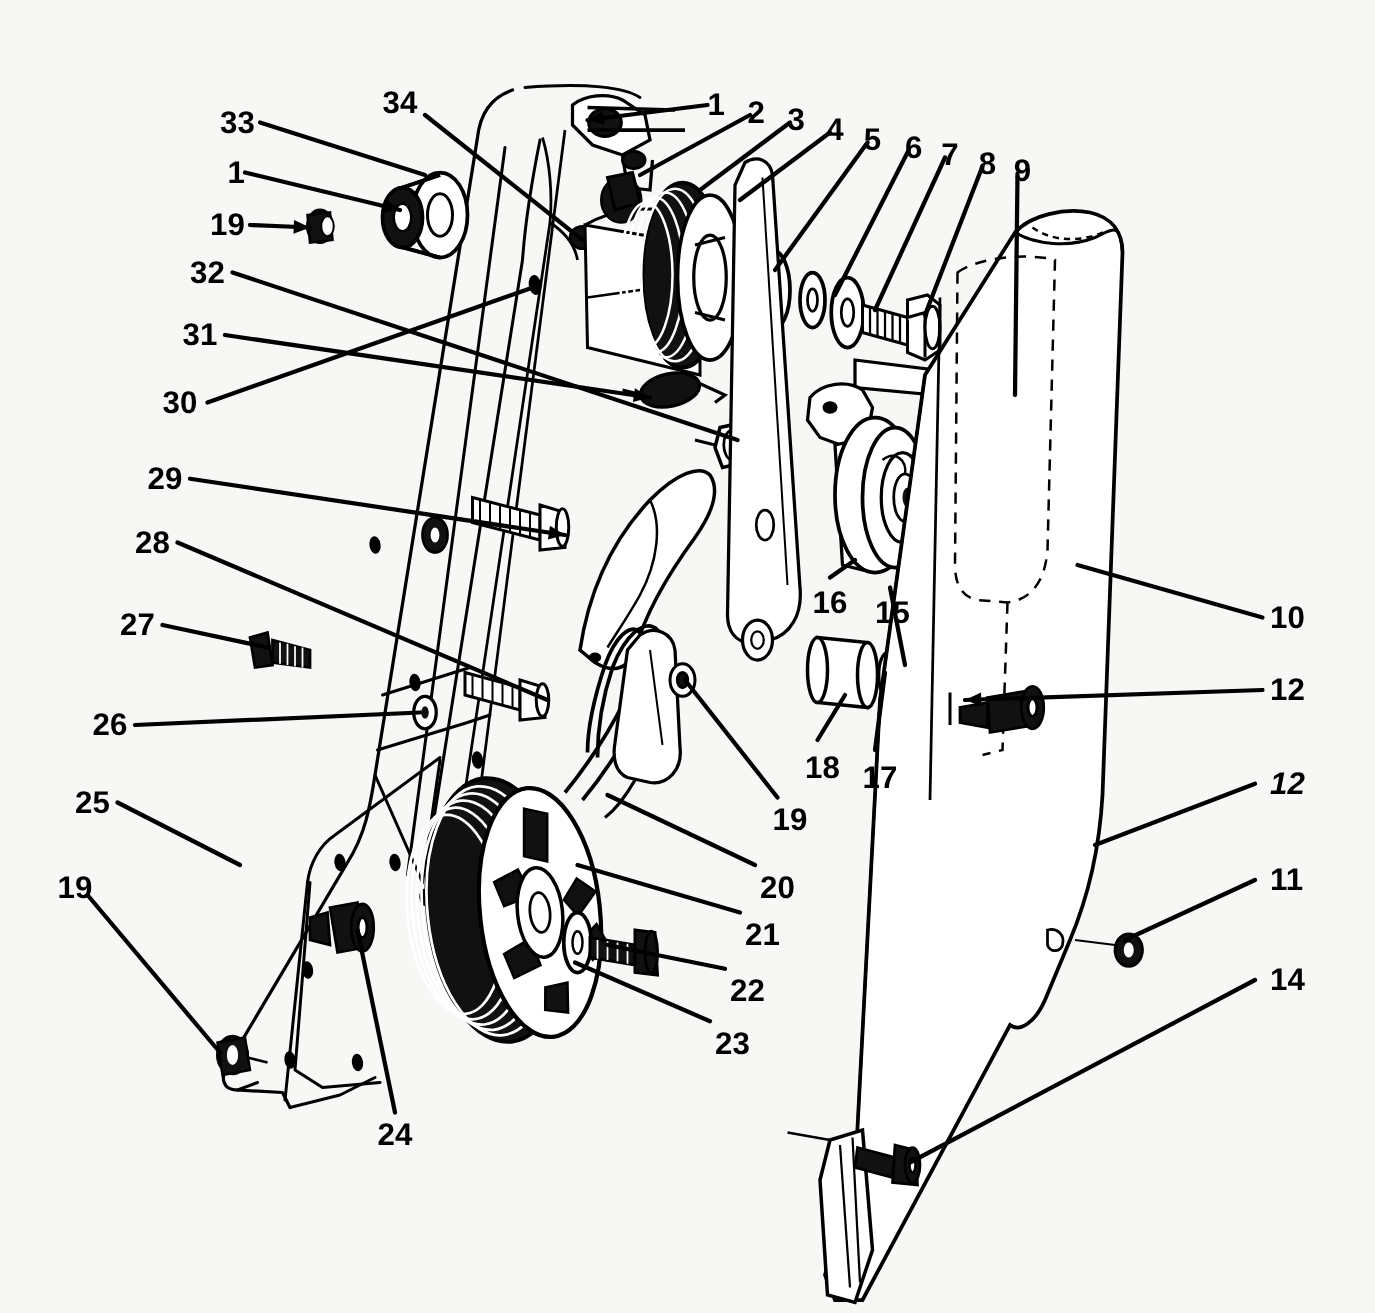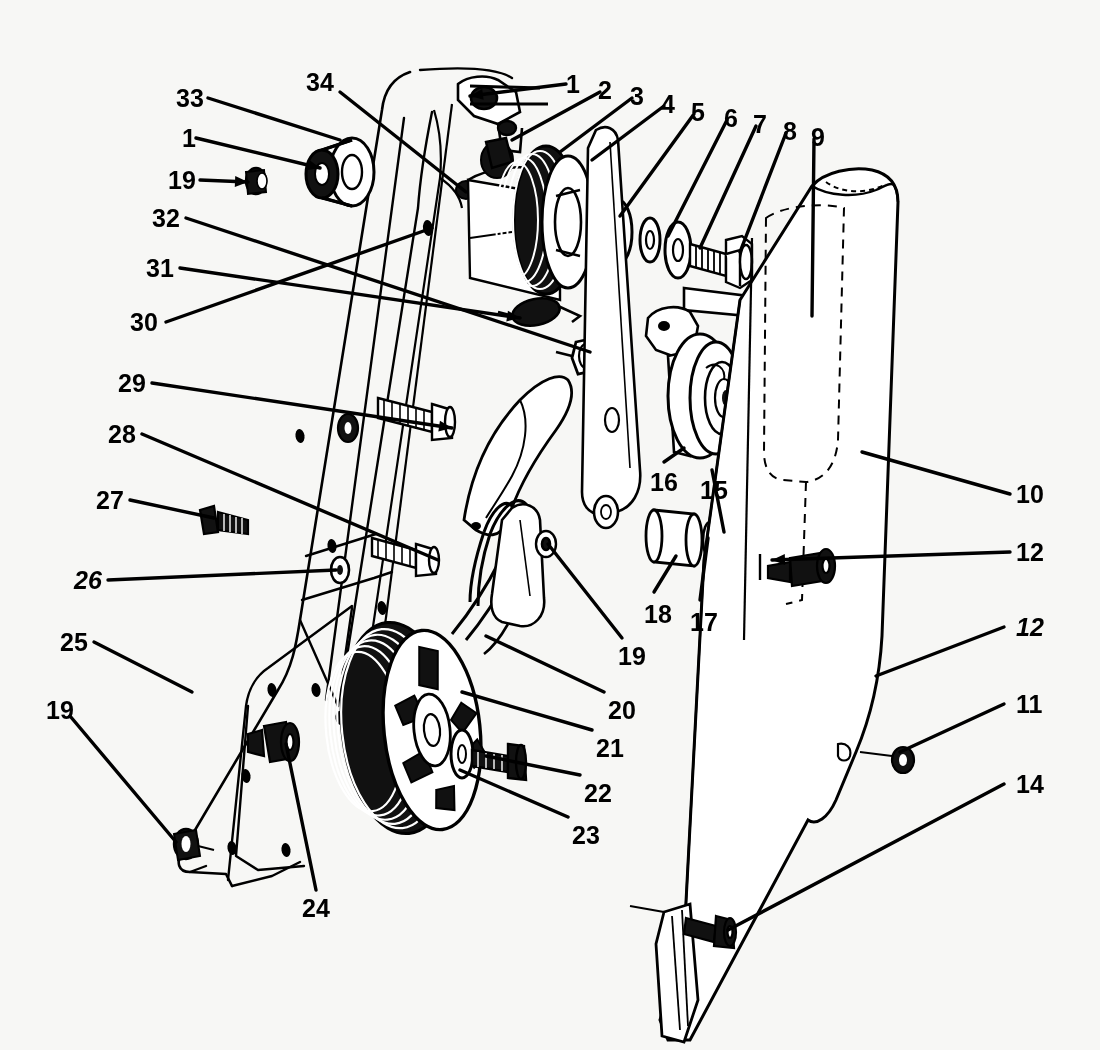--- a/index.html
+++ b/index.html
@@ -397,21 +397,21 @@
 <div id="callout-layer">
       <div class="callout-num" style="left: 176px; top: 86px;">33</div>
       <div class="callout-num" style="left: 182px; top: 126px;">1</div>
       <div class="callout-num" style="left: 168px; top: 168px;">19</div>
       <div class="callout-num" style="left: 152px; top: 206px;">32</div>
       <div class="callout-num" style="left: 146px; top: 256px;">31</div>
       <div class="callout-num" style="left: 130px; top: 310px;">30</div>
       <div class="callout-num" style="left: 118px; top: 371px;">29</div>
       <div class="callout-num" style="left: 108px; top: 422px;">28</div>
       <div class="callout-num" style="left: 96px; top: 488px;">27</div>
-      <div class="callout-num" style="left: 74px; top: 568px; font-style: italic;">26</div>
+      <div class="callout-num" style="left: 74px; top: 568px;">26</div>
       <div class="callout-num" style="left: 60px; top: 630px;">25</div>
       <div class="callout-num" style="left: 46px; top: 698px;">19</div>
       <div class="callout-num" style="left: 302px; top: 896px;">24</div>
       <div class="callout-num" style="left: 566px; top: 72px;">1</div>
       <div class="callout-num" style="left: 598px; top: 78px;">2</div>
       <div class="callout-num" style="left: 630px; top: 84px;">3</div>
       <div class="callout-num" style="left: 661px; top: 92px;">4</div>
       <div class="callout-num" style="left: 691px; top: 100px;">5</div>
       <div class="callout-num" style="left: 724px; top: 106px;">6</div>
       <div class="callout-num" style="left: 753px; top: 112px;">7</div>

